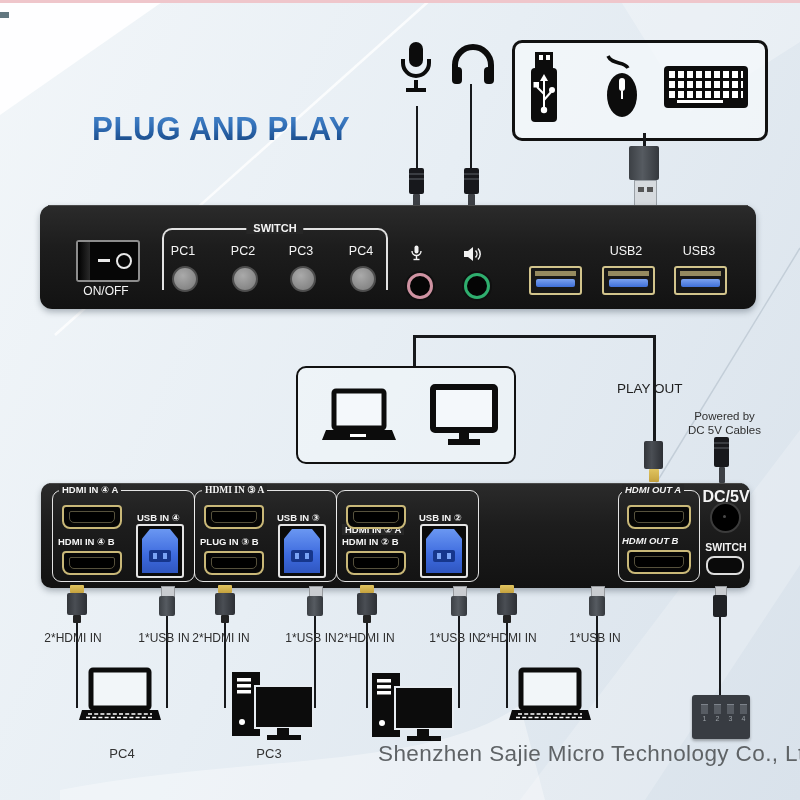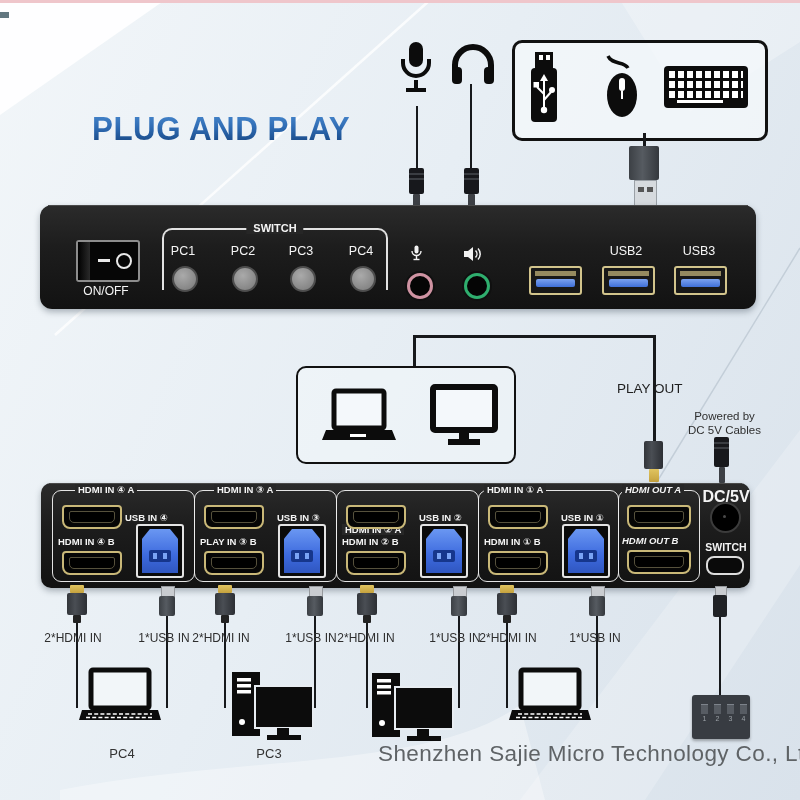--- a/index.html
+++ b/index.html
@@ -209,70 +209,58 @@
   <div class="hdmi-plug-body" style="left:644px;top:441px;width:19px;height:28px;"></div>
   <div class="gold-tip" style="left:649px;top:469px;width:10px;height:13px;"></div>
   <div class="t center" style="left:672px;top:410px;width:105px;font-size:11.5px;color:#2f2f2f;">Powered by</div>
   <div class="t center" style="left:672px;top:424px;width:105px;font-size:11.5px;color:#2f2f2f;">DC 5V Cables</div>
   <div class="barrel" style="left:714px;top:437px;width:15px;height:30px;"></div>
   <div class="barrel-tip" style="left:719px;top:467px;width:6px;height:16px;"></div>
 
   <div class="panel" style="left:41px;top:483px;width:709px;height:105px;border-radius:10px;"></div>
 
   <div class="rsec" style="left:52px;width:141px;">
-    <span class="rlabel on-border" style="left:22px;">HDMI IN ④ A</span>
+    <span class="rlabel on-border" style="left:6px;">HDMI IN ④ A</span>
     <div class="hport" style="left:9px;top:14px;width:56px;height:20px;"></div>
-    <span class="rlabel" style="left:72px;top:21px;text-align:center;">USB IN ④</span>
+    <span class="rlabel" style="left:84px;top:21px;text-align:center;">USB IN ④</span>
     <div class="usbb" style="left:83px;top:33px;width:44px;height:50px;">
         <div class="usbb-blue">
           <div class="usbb-pins"></div>
         </div>
       </div>
     <span class="rlabel" style="left:5px;top:45px;">HDMI IN ④ B</span>
     <div class="hport" style="left:9px;top:60px;width:56px;height:20px;"></div>
   </div>
 
   <div class="rsec" style="left:194px;width:141px;">
-    <span class="rlabel on-border" style="left:19px;">HDMI IN ③ A</span>
+    <span class="rlabel on-border" style="left:7px;font-family:Liberation Serif, serif;">HDMI IN ③ A</span>
     <div class="hport" style="left:9px;top:14px;width:56px;height:20px;"></div>
     <span class="rlabel" style="left:82px;top:21px;">USB IN ③</span>
     <div class="usbb" style="left:83px;top:33px;width:44px;height:50px;">
         <div class="usbb-blue">
           <div class="usbb-pins"></div>
         </div>
       </div>
-    <span class="rlabel" style="left:5px;top:45px;">PLAY IN ③ B</span>
+    <span class="rlabel" style="left:5px;top:45px;">PLUG IN ③ B</span>
     <div class="hport" style="left:9px;top:60px;width:56px;height:20px;"></div>
   </div>
 
   <div class="rsec" style="left:336px;width:141px;">
     <span class="rlabel on-border" style="left:5px;margin-top:40px;">HDMI IN ② A</span>
     <div class="hport" style="left:9px;top:14px;width:56px;height:20px;"></div>
     <span class="rlabel" style="left:82px;top:21px;">USB IN ②</span>
     <div class="usbb" style="left:83px;top:33px;width:44px;height:50px;">
         <div class="usbb-blue">
           <div class="usbb-pins"></div>
         </div>
       </div>
     <span class="rlabel" style="left:5px;top:45px;">HDMI IN ② B</span>
     <div class="hport" style="left:9px;top:60px;width:56px;height:20px;"></div>
   </div>
 
-  <div class="rsec" style="left:478px;width:139px;">
-    <span class="rlabel on-border" style="left:5px;">HDMI IN ① A</span>
-    <div class="hport" style="left:9px;top:14px;width:56px;height:20px;"></div>
-    <span class="rlabel" style="left:82px;top:21px;">USB IN ①</span>
-    <div class="usbb" style="left:83px;top:33px;width:44px;height:50px;">
-        <div class="usbb-blue">
-          <div class="usbb-pins"></div>
-        </div>
-      </div>
-    <span class="rlabel" style="left:5px;top:45px;">HDMI IN ① B</span>
-    <div class="hport" style="left:9px;top:60px;width:56px;height:20px;"></div>
-  </div>
 
   <div class="rsec" style="left:618px;width:80px;font-style:italic;">
     <span class="rlabel on-border" style="left:3px;">HDMI OUT A</span>
     <div class="hport" style="left:8px;top:14px;width:60px;height:20px;"></div>
     <span class="rlabel" style="left:3px;top:44px;">HDMI OUT B</span>
     <div class="hport" style="left:8px;top:59px;width:60px;height:20px;"></div>
   </div>
   <div class="rlabel center" style="left:700px;top:488px;width:52px;font-size:16px;">DC/5V</div>
   <div class="dcjack"></div>
   <div class="rlabel center" style="left:698px;top:541px;width:56px;font-size:10.5px;">SWITCH</div>

